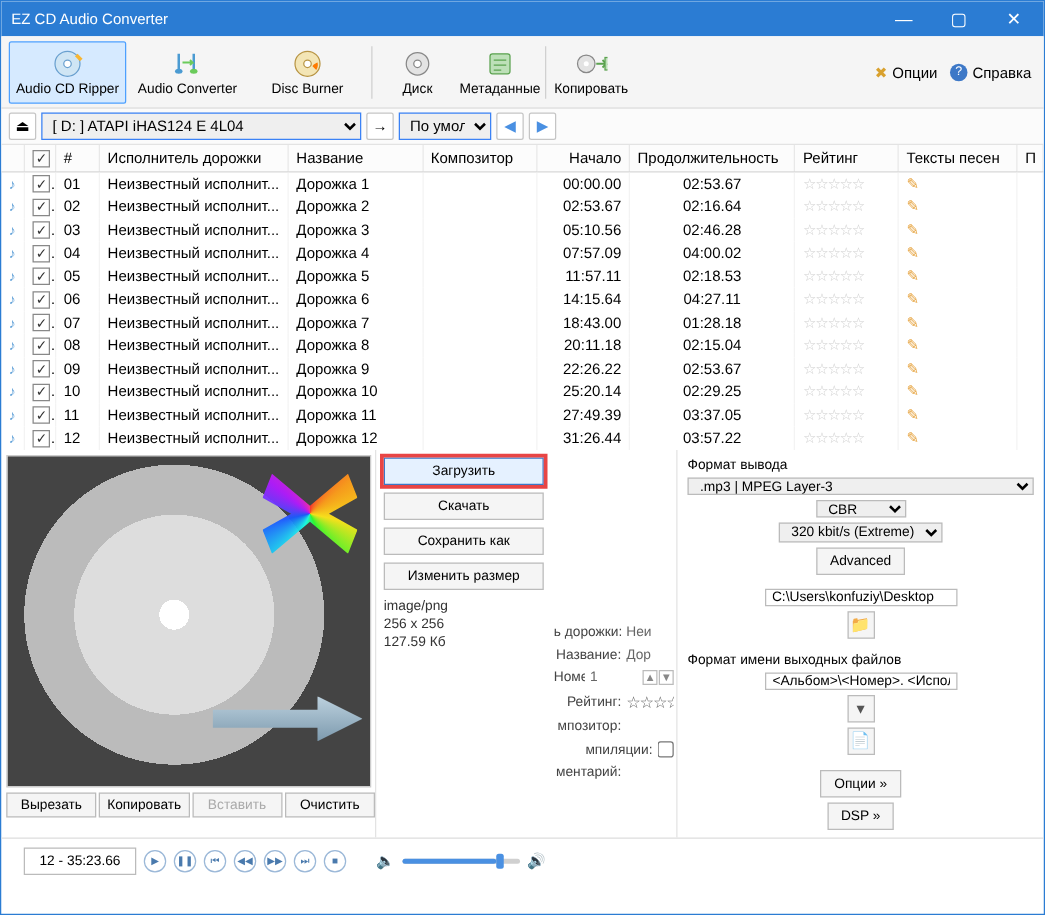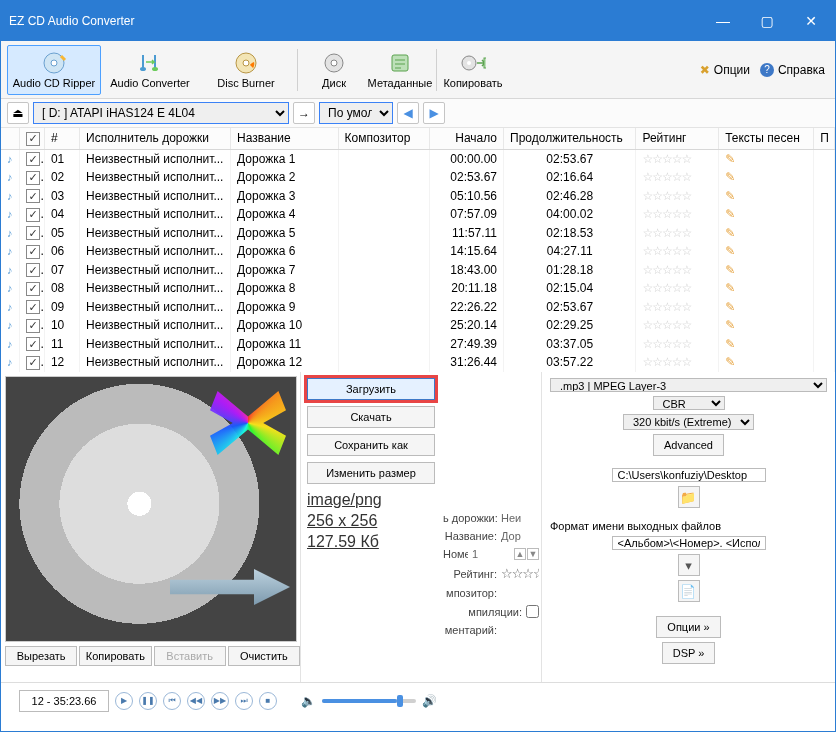--- a/index.html
+++ b/index.html
@@ -1,17 +1,17 @@
 <!DOCTYPE html>
 <html><head>
 <meta charset="utf-8">
 <style>
 * { margin: 0; padding: 0; box-sizing: border-box; }
 body { font-family: "Segoe UI", Tahoma, sans-serif; font-size: 12px; background: #fff; color: #000; width: 836px; height: 732px; overflow: hidden; border: 1px solid #2b7cd3; }
-.titlebar { background: #2b7cd3; color: #fff; height: 40px; display: flex; align-items: center; padding: 0 2px 0 8px; }
+.titlebar { background: #2b7cd3; color: #fff; height: 28px; display: flex; align-items: center; padding: 0 2px 0 8px; }
 .titlebar .title { flex: 1; font-size: 12px; }
 .titlebar .winbtn { width: 44px; height: 28px; display: flex; align-items: center; justify-content: center; color: #fff; font-size: 14px; }
 
 .toolbar { display: flex; align-items: center; height: 58px; padding: 4px 6px; border-bottom: 1px solid #d7d7d7; background: #f5f5f5; gap: 2px; }
 .tb-btn { width: 94px; height: 50px; border: 1px solid transparent; display: flex; flex-direction: column; align-items: center; justify-content: center; gap: 1px; font-size: 11px; border-radius: 2px; cursor: default; }
 .tb-btn.active { border: 1px solid #4da0ff; background: #d6eaff; }
 .tb-btn.narrow { width: 64px; }
 .tb-btn .ic { width: 26px; height: 26px; display:flex; align-items:center; justify-content:center; font-size: 20px; }
 .tb-sep { width: 1px; height: 42px; background: #d0d0d0; margin: 0 2px; }
 .tb-spacer { flex: 1; }
@@ -37,21 +37,21 @@
 .art-butterfly { position: absolute; top: 14px; right: 10px; width: 76px; height: 64px; background: conic-gradient(#ff2e2e,#ff9f1a,#ffe81a,#2eff2e,#1affe8,#1a5bff,#b21aff,#ff2ea0); clip-path: polygon(50% 40%, 90% 0, 100% 30%, 70% 50%, 100% 70%, 90% 100%, 50% 60%, 10% 100%, 0 70%, 30% 50%, 0 30%, 10% 0); opacity:.95; }
 .art-arrow { position: absolute; right: 6px; bottom: 36px; width: 120px; height: 36px; background: linear-gradient(#bcd1de,#7d9aae); clip-path: polygon(0 30%,70% 30%,70% 0,100% 50%,70% 100%,70% 70%,0 70%); border-radius: 6px; }
 .art-btns { display: flex; margin-top: 4px; }
 .art-btns button { flex: 1; height: 20px; border: 1px solid #bbb; background: #f5f5f5; font-size: 11px; }
 .art-btns button + button { margin-left: 2px; }
 .art-btns button:disabled { color: #aaa; }
 
 .side-col { width: 140px; padding: 6px; display: flex; flex-direction: column; gap: 6px; }
 .side-col button { height: 22px; border: 1px solid #bbb; background: #f5f5f5; font-size: 11px; }
 .side-col button.highlighted { outline: 3px solid #e84545; border: 1px solid #3d78c7; background: #e5f1ff; }
-.side-col .meta { font-size: 16px; color: #333; line-height: 1.3; text-decoration: underline; }
+.side-col .meta { font-size: 11px; color: #333; line-height: 1.3; }
 
 .props-col { width: 100px; padding: 6px 2px; overflow: hidden; font-size: 11px; display: flex; flex-direction: column; gap: 6px; }
 .prop-row { display: flex; align-items: center; gap: 4px; }
 .prop-row .lbl { flex: 1; text-align: right; color: #444; white-space: nowrap; overflow: hidden; }
 .prop-row .val { width: 38px; overflow: hidden; white-space: nowrap; color: #666; }
 .prop-row input[type=checkbox] { width: 13px; height: 13px; }
 .prop-row .nav { display:flex; gap:1px; }
 .prop-row .nav span { font-size:9px; color:#888; border:1px solid #bbb; width:12px; height:12px; display:flex; align-items:center; justify-content:center; }
 
 .output-col { flex: 1; border-left: 1px solid #e3e3e3; padding: 6px 8px; display: flex; flex-direction: column; gap: 4px; font-size: 11px; }
@@ -420,20 +420,21 @@
         <span class="lbl">мпиляции:</span>
         <input type="checkbox" style="">
       </div>
     <div class="prop-row">
         <span class="lbl">ментарий:</span>
         <span class="val"></span>
       </div>
   </div>
 
   <div class="output-col">
+    <div class="sect-title">Формат вывода</div>
     <select style="width:100%"><option>.mp3 | MPEG Layer-3</option></select>
     <div class="row">
       <select style="width:72px"><option>CBR</option></select>
       <select style="flex:1"><option>320 kbit/s  (Extreme)</option></select>
       <button class="btn">Advanced</button>
     </div>
     <div style="height:4px"></div>
     <div class="row">
       <input type="text" style="flex: 1 1 0%;" value="C:\Users\konfuziy\Desktop">
       <div class="folder-ic">

